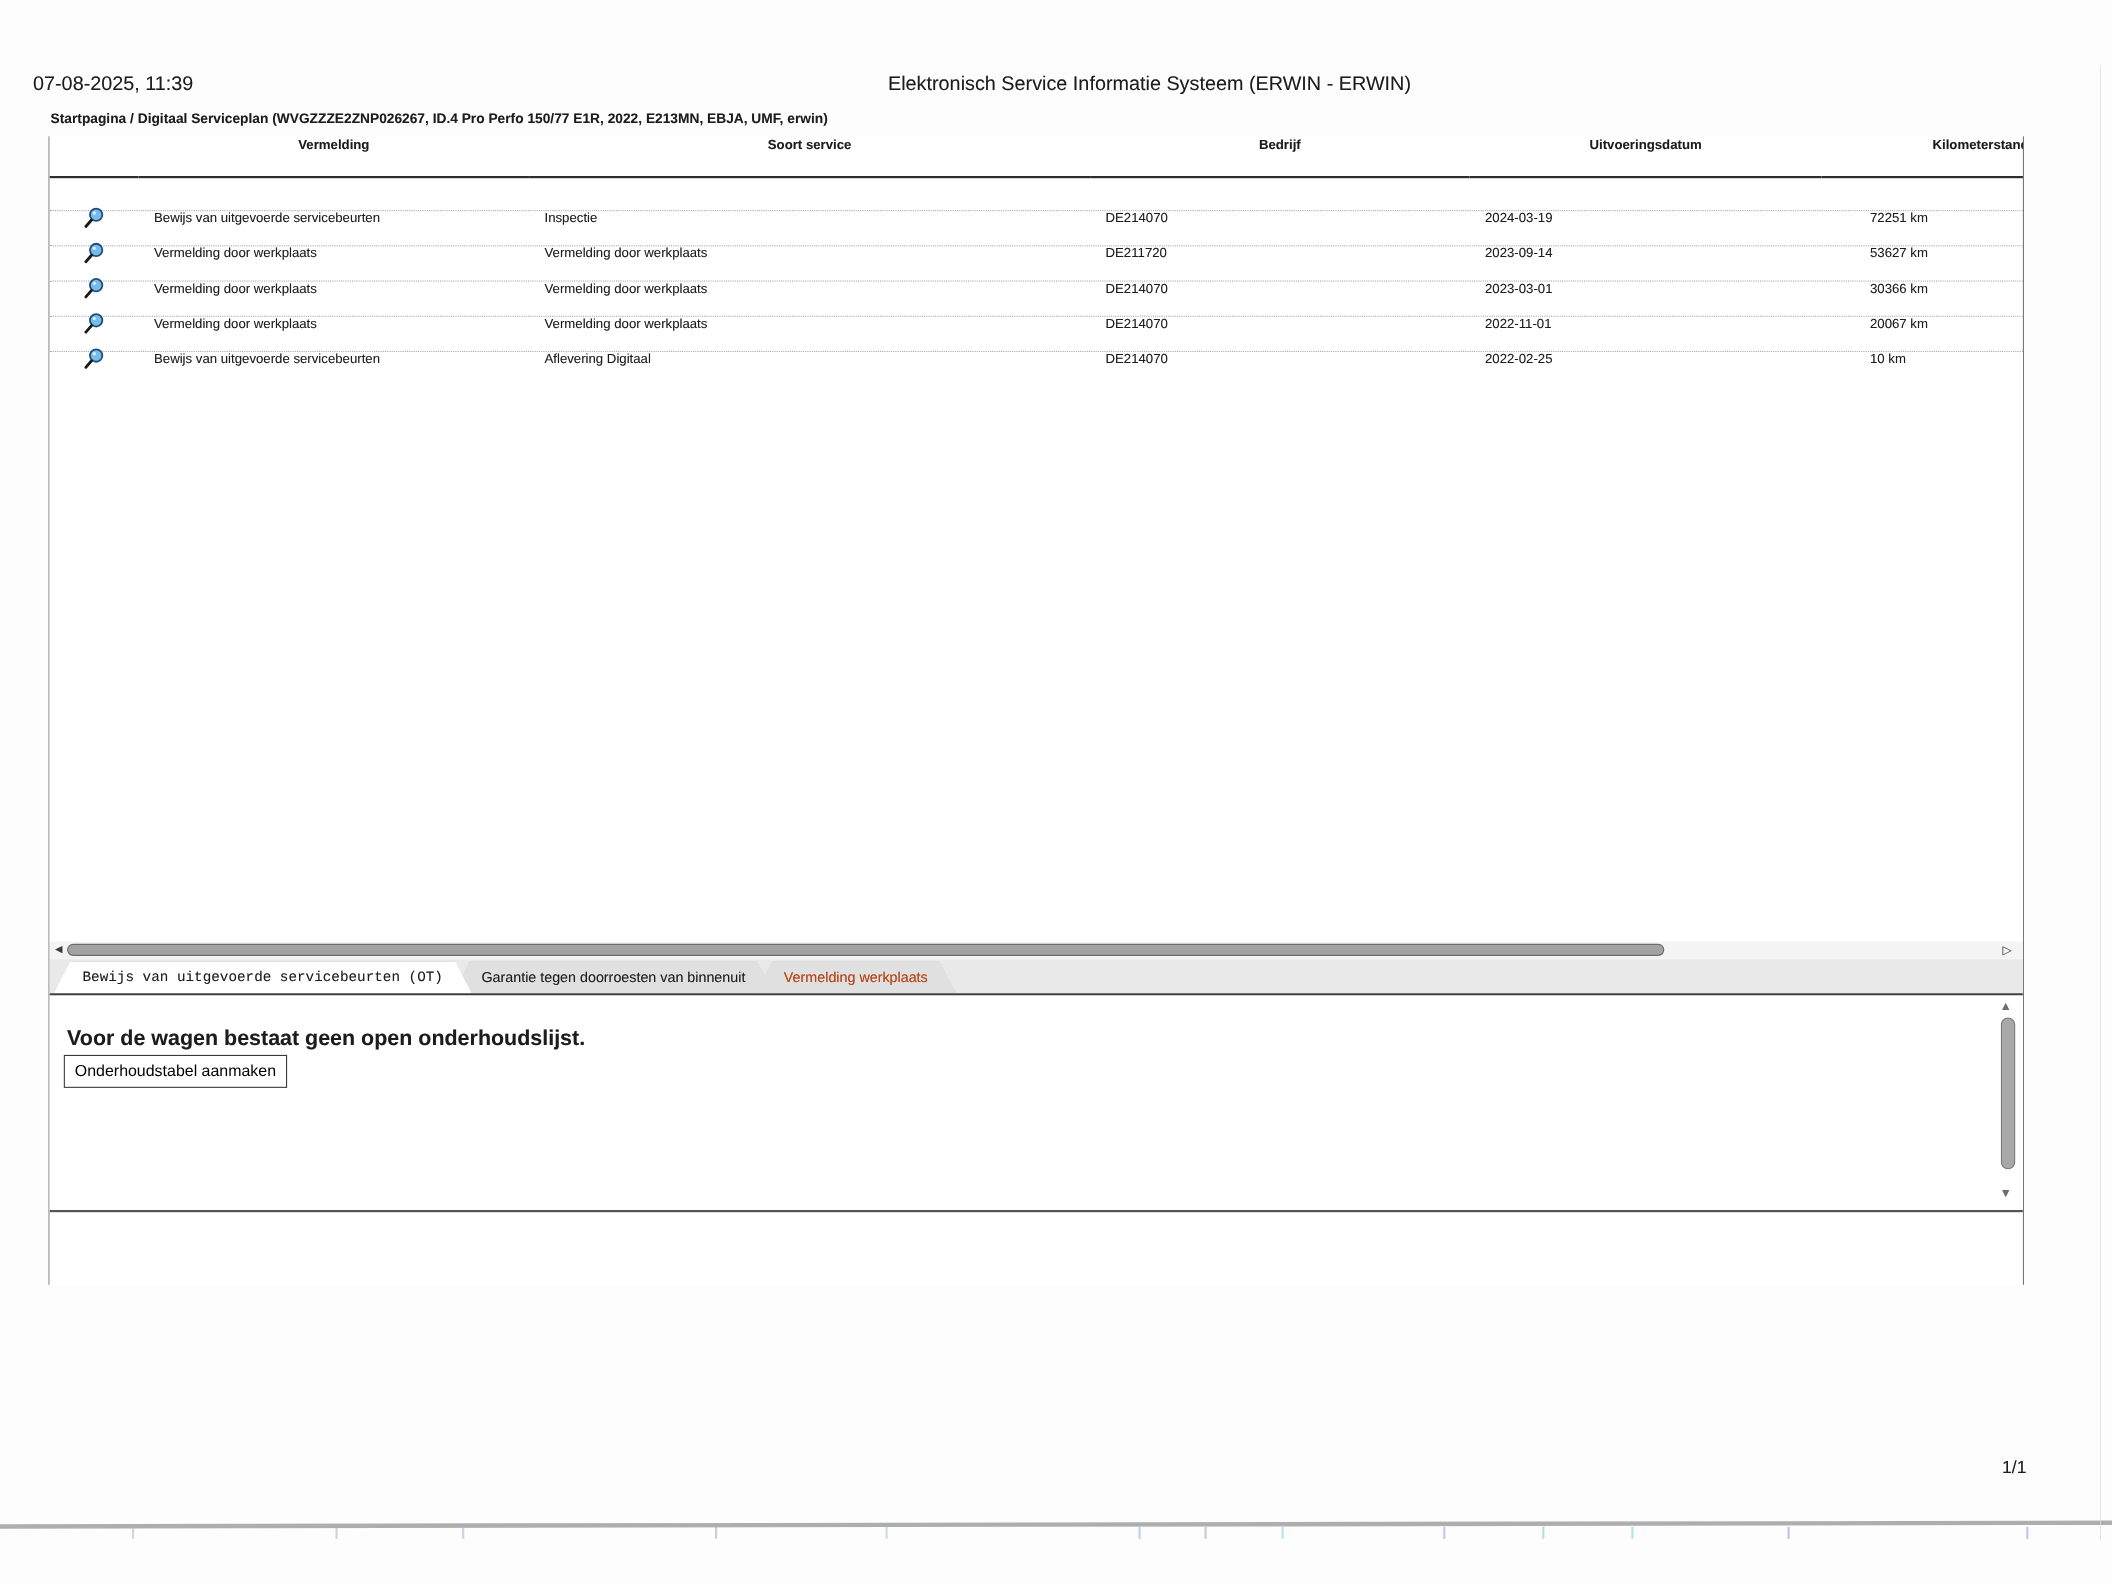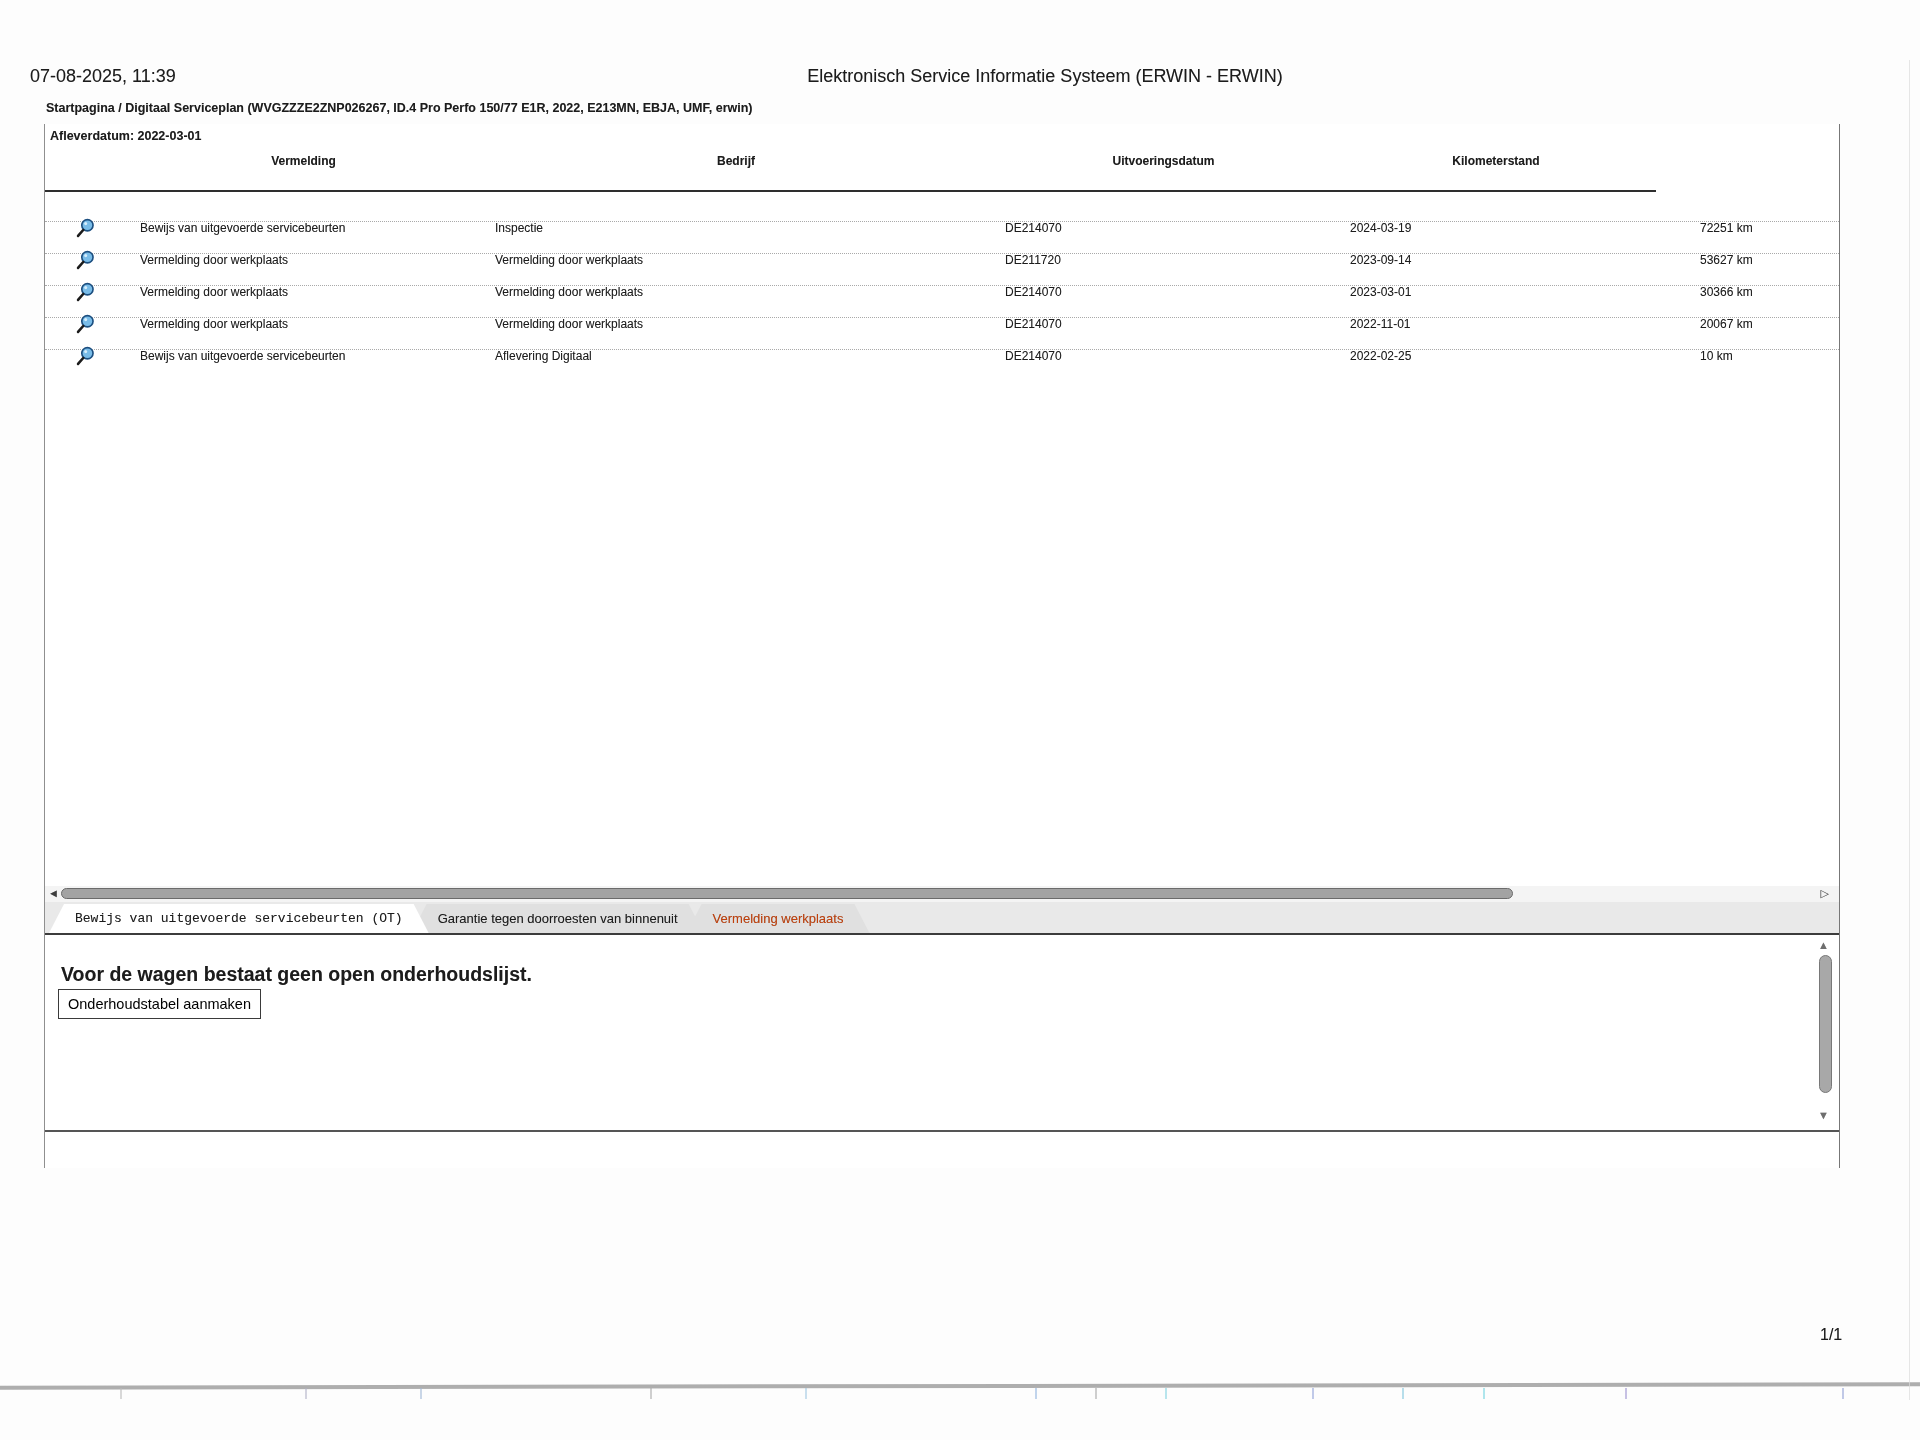--- a/index.html
+++ b/index.html
@@ -82,26 +82,26 @@
 
 <div class="sheet">
 
   <div class="print-datetime">07-08-2025, 11:39</div>
   <div class="print-title">Elektronisch Service Informatie Systeem (ERWIN - ERWIN)</div>
   <div class="breadcrumb">Startpagina / Digitaal Serviceplan (WVGZZZE2ZNP026267, ID.4 Pro Perfo 150/77 E1R, 2022, E213MN, EBJA, UMF, erwin)</div>
 
   <div class="main">
 
 
-    <div class="subbar">Afleverdatum: 2022-03-01</div>
 
     <div class="tablewrap">
       <div class="grid thead">
         <div class="th c0"></div>
       <div class="th c1">Vermelding</div>
+          <div class="th c2">Soort service</div>
           <div class="th c3">Bedrijf</div>
           <div class="th c4">Uitvoeringsdatum</div>
           <div class="th c5">Kilometerstand</div>
         </div>
       <div>
           <div class="grid trow">
             <div class="td c0">
               <span class="mag">
                 <svg width="21" height="22" viewBox="0 0 22 23">
                   <circle cx="13" cy="8.6" r="5.9" fill="#79bce8" stroke="#1c4f80" stroke-width="1.7"></circle>

